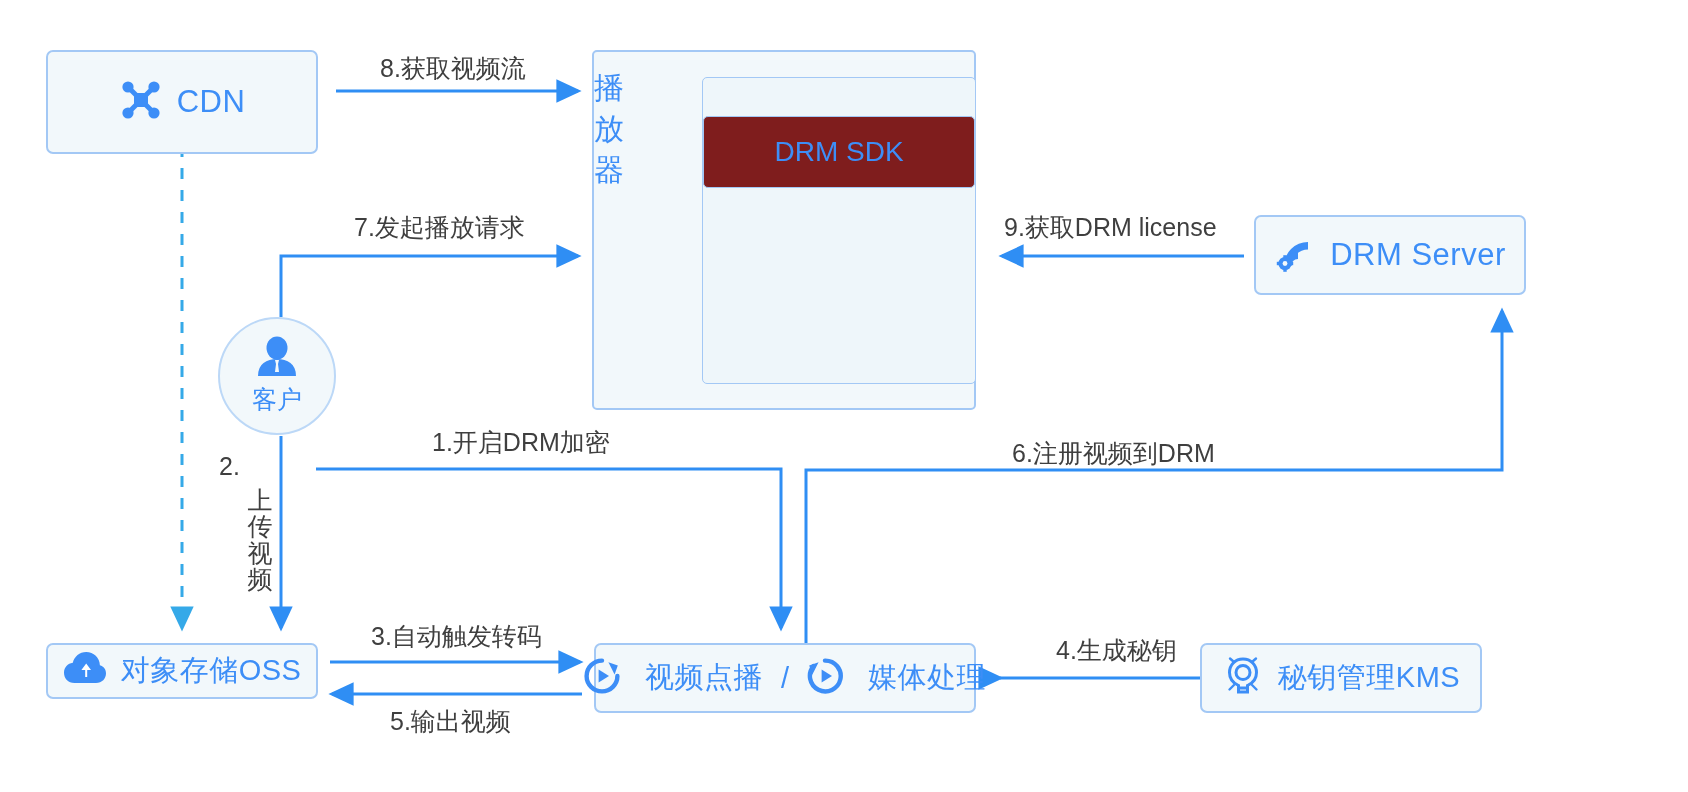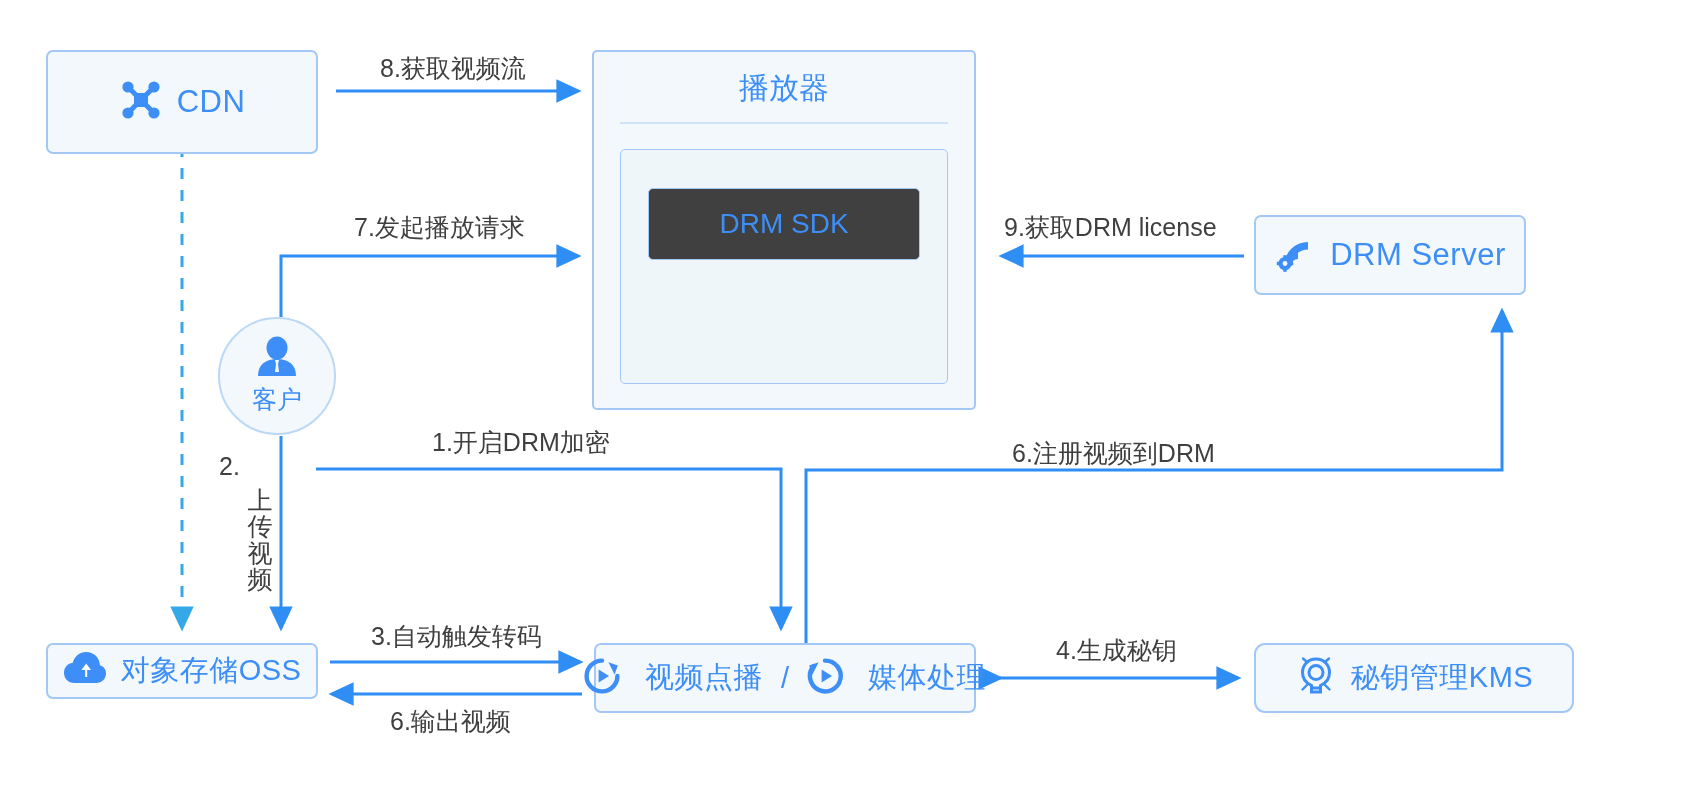--- a/index.html
+++ b/index.html
@@ -7,38 +7,38 @@
   #stage{position:relative;width:1688px;height:792px;background:#fff;overflow:hidden;}
   #edges{position:absolute;left:0;top:0;width:1688px;height:792px;}
   .node{position:absolute;box-sizing:border-box;background:#f2f8fb;border:2px solid #a3c8f5;
         border-radius:7px;display:flex;align-items:center;justify-content:center;gap:14px;
         color:#3d8ef7;}
   .node .lbl{font-size:31px;color:#3d8ef7;white-space:nowrap;letter-spacing:.5px;}
   .ic{flex:0 0 auto;display:block;}
   
   #node-cdn{left:46px;top:50px;width:272px;height:104px;}
   #node-player{left:592px;top:50px;width:384px;height:360px;border-radius:5px;
-               flex-direction:column;align-items:stretch;justify-content:flex-start;gap:0;padding:0;}
+               align-items:stretch;justify-content:flex-start;gap:0;padding:0;}
   #player-title{font-size:30px;color:#3d8ef7;text-align:center;padding:16px 0 13px;}
   #player-rule{height:2px;background:#cfe2fb;margin:0 26px;}
   #node-sdk{margin:25px 26px 24px;border:1.5px solid #a3c8f5;border-radius:5px;background:#eef6fa;
             flex:1 1 auto;display:flex;flex-direction:column;align-items:center;
             justify-content:flex-start;box-sizing:border-box;}
   #sdk-title{font-size:30px;color:#3d8ef7;margin-top:46px;}
   #node-drmsdk{margin-top:38px;width:272px;height:72px;border:1.5px solid #a3c8f5;border-radius:5px;
-               background:#404040;display:flex;align-items:center;justify-content:center;
+               background:#7f1d1d;display:flex;align-items:center;justify-content:center;
                font-size:28px;color:#3d8ef7;box-sizing:border-box;}
   #node-drmserver{left:1254px;top:215px;width:272px;height:80px;}
   #node-customer{position:absolute;left:218px;top:317px;width:118px;height:118px;border-radius:50%;
                  background:#f2f8fb;border:2px solid #bcd8f7;display:flex;flex-direction:column;
                  align-items:center;justify-content:center;box-sizing:border-box;}
   #node-customer .clbl{font-size:25px;color:#3d8ef7;margin-top:1px;}
   #node-oss{left:46px;top:643px;width:272px;height:56px;}
   #node-vod{left:594px;top:643px;width:382px;height:70px;}
-  #node-kms{left:1254px;top:643px;width:320px;height:70px;border-radius:11px;}
+  #node-kms{left:1200px;top:643px;width:282px;height:70px;}
   #node-vod .lbl{font-size:29px;}
   #node-oss .lbl,#node-kms .lbl{font-size:29px;}
   .elabel{position:absolute;font-size:25px;color:#3f3f3f;white-space:nowrap;}
   .vlabel{position:absolute;font-size:25px;color:#3f3f3f;width:1.2em;line-height:1.05;
           text-align:center;word-break:break-all;}
   .vodpair{display:flex;align-items:center;gap:25px;}
   .sep{font-size:29px;color:#3d8ef7;margin:0 4px;}
 </style>
 </head>
 <body>
@@ -77,21 +77,21 @@
   </svg>
 
   <div class="elabel" style="left:380px;top:52px;">8.获取视频流</div>
   <div class="elabel" style="left:354px;top:211px;">7.发起播放请求</div>
   <div class="elabel" style="left:1004px;top:211px;">9.获取DRM license</div>
   <div class="elabel" style="left:432px;top:426px;">1.开启DRM加密</div>
   <div class="elabel" style="left:1012px;top:437px;">6.注册视频到DRM</div>
   <div class="elabel" style="left:219px;top:452px;">2.</div>
   <div class="vlabel" style="left:245px;top:487px;">上传视频</div>
   <div class="elabel" style="left:371px;top:620px;">3.自动触发转码</div>
-  <div class="elabel" style="left:390px;top:705px;">6.输出视频</div>
+  <div class="elabel" style="left:390px;top:705px;">5.输出视频</div>
   <div class="elabel" style="left:1056px;top:634px;">4.生成秘钥</div>
 
   <div class="node" id="node-cdn">
     <span class="ic">
       <svg width="44" height="44" viewBox="0 0 44 44">
         <line x1="22" y1="22" x2="10" y2="10" stroke="#3d8ef7" stroke-width="5"></line>
         <line x1="22" y1="22" x2="34" y2="10" stroke="#3d8ef7" stroke-width="5"></line>
         <line x1="22" y1="22" x2="10" y2="34" stroke="#3d8ef7" stroke-width="5"></line>
         <line x1="22" y1="22" x2="34" y2="34" stroke="#3d8ef7" stroke-width="5"></line>
         <rect x="15" y="15" width="14" height="14" rx="2.5" fill="#3d8ef7"></rect>

